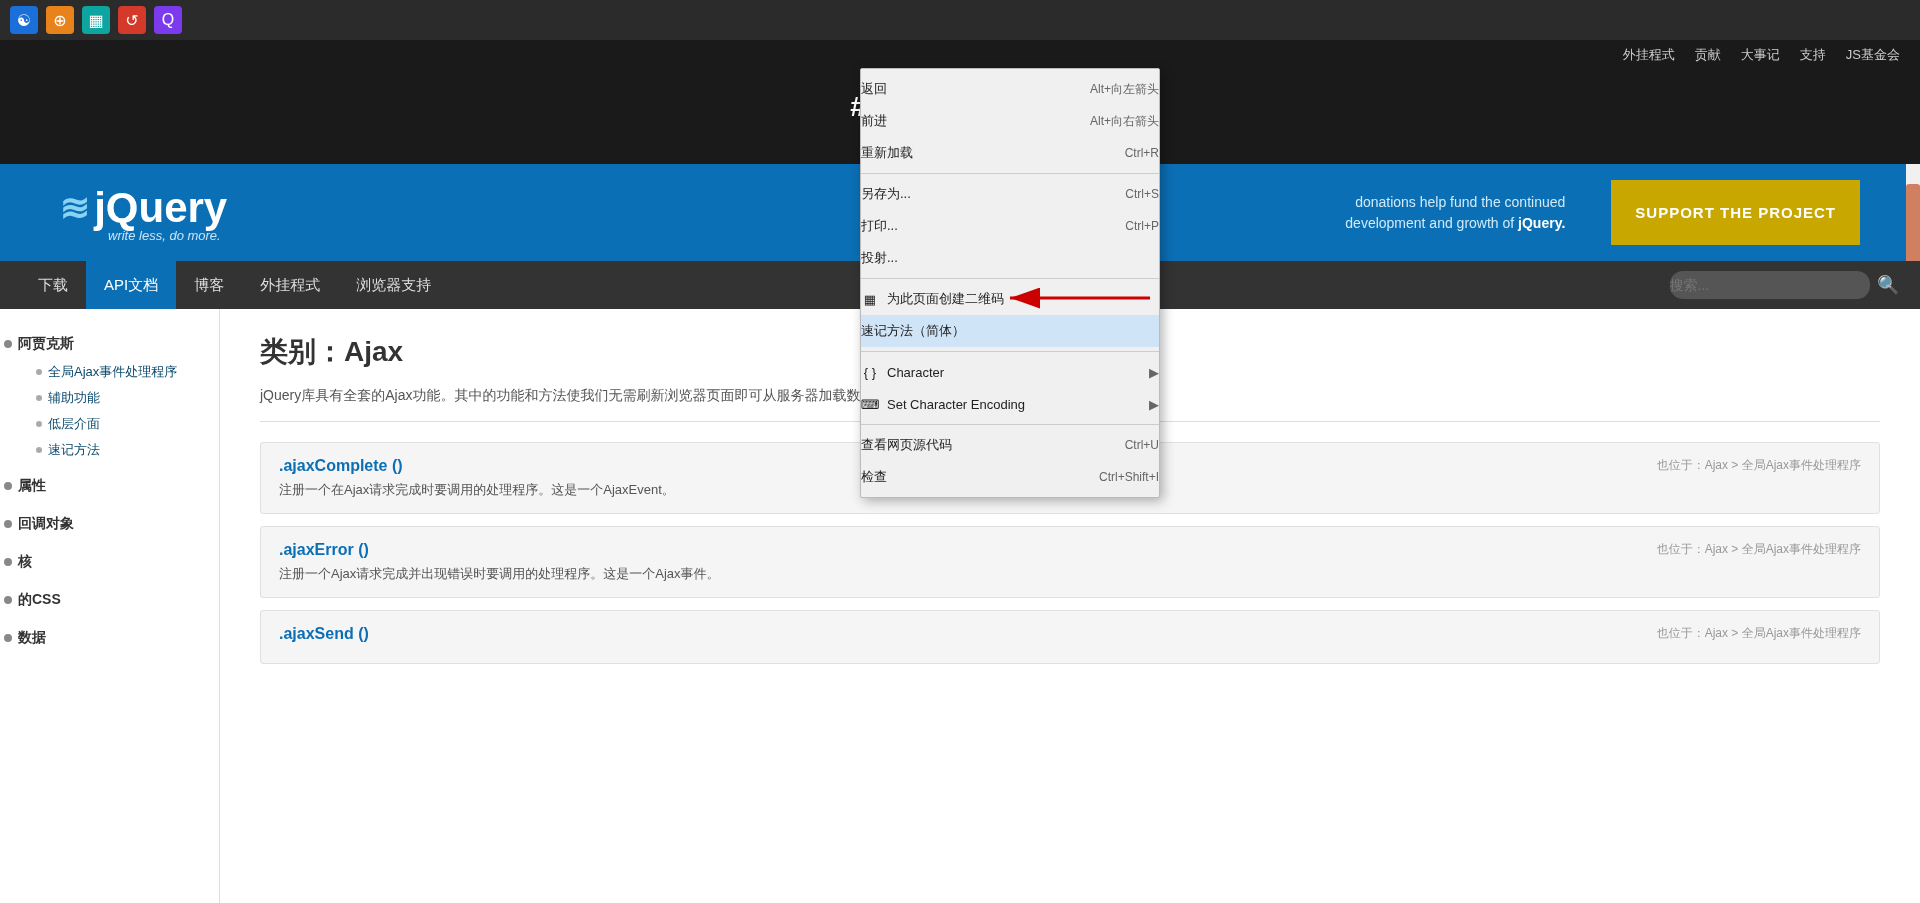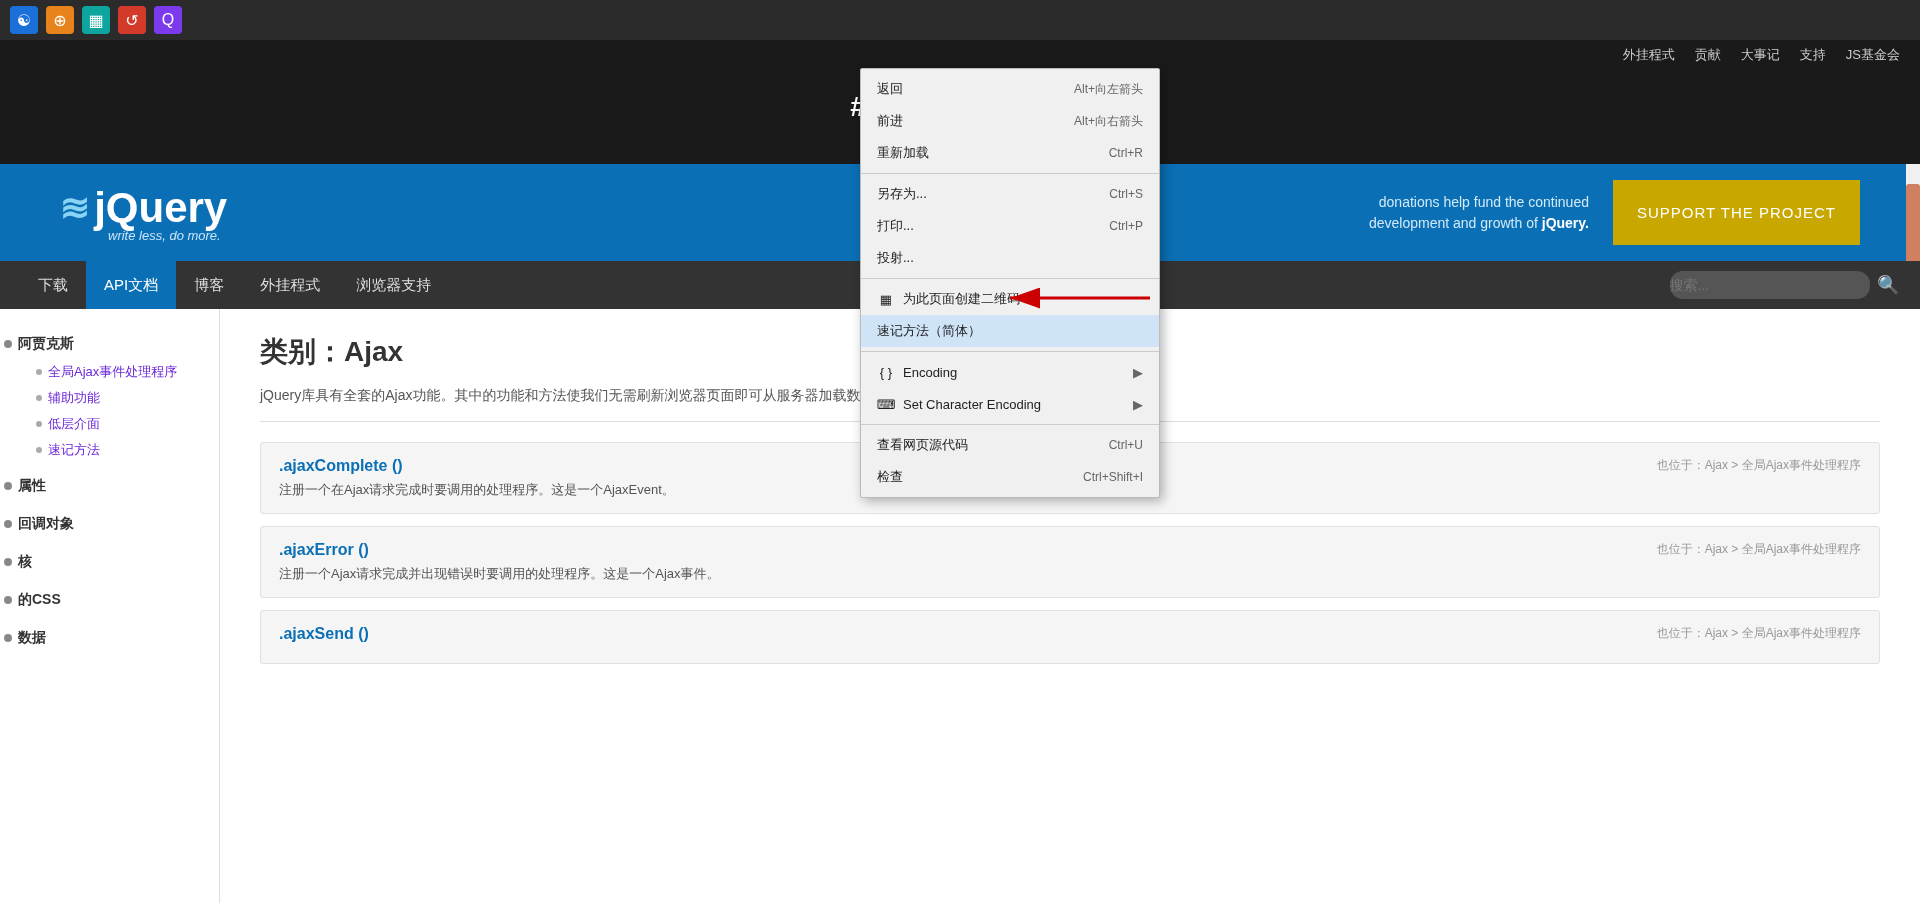--- a/index.html
+++ b/index.html
@@ -99,26 +99,26 @@
     .blue-banner .right-content {
       text-align: right;
       color: #d0eaf8;
       font-size: 14px;
       line-height: 1.5;
     }
     .blue-banner .right-content strong { color: #fff; }
     .support-btn {
       background: #c8a800;
       color: #fff;
-      font-weight: normal;
+      font-weight: bold;
       font-size: 15px;
       padding: 24px 24px;
       border: none;
       cursor: pointer;
-      margin-left: 24px;
+      margin-left: 46px;
       letter-spacing: 1px;
       white-space: nowrap;
     }
 
     
     .main-nav {
       background: #333;
       display: flex;
       align-items: center;
       padding: 0 20px;
@@ -179,21 +179,21 @@
       font-weight: bold;
       padding: 6px 4px;
       display: flex;
       align-items: center;
       gap: 6px;
     }
     .sidebar-section-title .dot {
       width: 8px; height: 8px; border-radius: 50%; background: #888; display: inline-block;
     }
     .sidebar-item {
-      color: #6d28d9;
+      color: #0c4a6e;
       font-size: 13px;
       padding: 4px 20px 4px 36px;
       cursor: pointer;
       display: flex;
       align-items: center;
       gap: 6px;
     }
     .sidebar-item .dot { width: 6px; height: 6px; border-radius: 50%; background: #aaa; display: inline-block; }
 
     
@@ -273,21 +273,21 @@
       top: 68px;
       left: 860px;
       border-radius: 2px;
       padding: 4px 0;
       font-size: 13px;
     }
     .ctx-item {
       display: flex;
       justify-content: space-between;
       align-items: center;
-      padding: 7px 16px;
+      padding: 7px 0;
       cursor: pointer;
       color: #222;
     }
     .ctx-item .shortcut { color: #666; font-size: 12px; }
     .ctx-item .arrow { color: #666; }
     .ctx-separator {
       height: 1px;
       background: #ccc;
       margin: 4px 0;
     }
@@ -490,21 +490,21 @@
     <span class="ctx-item-icon">▦</span>
     <span class="ctx-item-text">为此页面创建二维码</span>
   </div>
   <div class="ctx-item highlighted">
     <span class="ctx-item-text">速记方法（简体）</span>
     <span class="arrow"></span>
   </div>
   <div class="ctx-separator"></div>
   <div class="ctx-item has-icon">
     <span class="ctx-item-icon">{ }</span>
-    <span class="ctx-item-text">Encoding</span>
+    <span class="ctx-item-text">Character</span>
     <span class="arrow">▶</span>
   </div>
   <div class="ctx-item has-icon">
     <span class="ctx-item-icon">⌨</span>
     <span class="ctx-item-text">Set Character Encoding</span>
     <span class="arrow">▶</span>
   </div>
   <div class="ctx-separator"></div>
   <div class="ctx-item">
     <span class="ctx-item-text">查看网页源代码</span>

